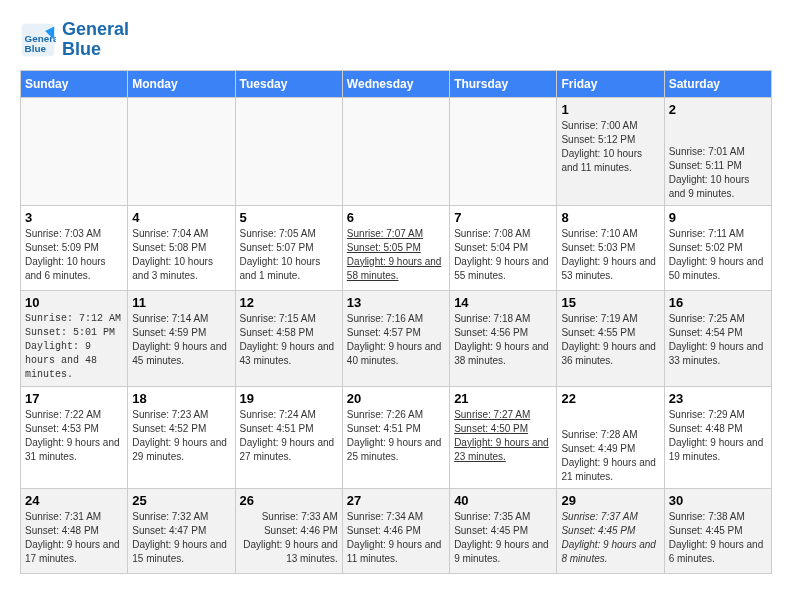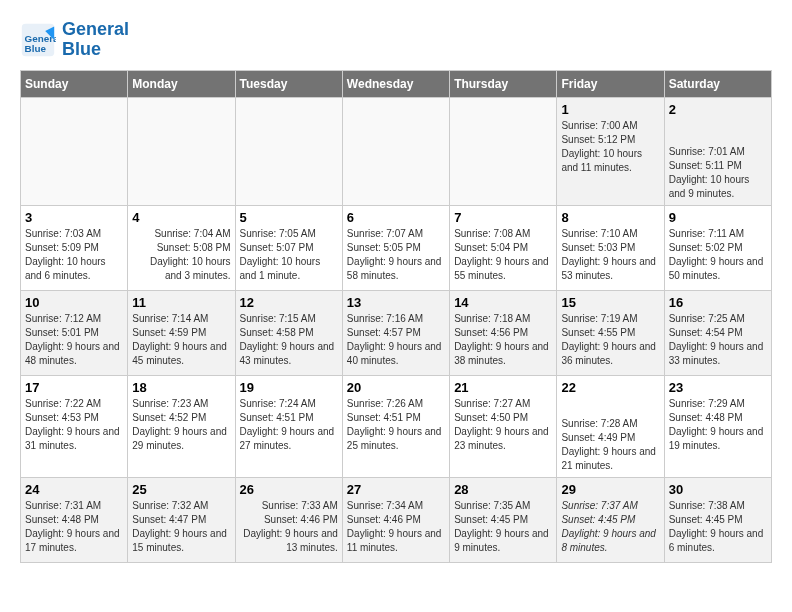--- a/index.html
+++ b/index.html
@@ -45,21 +45,21 @@
     .location-title {
       font-size: 16px;
       color: #555;
     }
     .calendar {
       width: 100%;
       border-collapse: collapse;
       font-size: 11px;
     }
     .calendar th {
-      background-color: #737373;
+      background-color: #3b82f6;
       color: #fff;
       padding: 6px 4px;
       text-align: left;
       border: 1px solid #ccc;
       font-size: 12px;
     }
     .calendar td {
       border: 1px solid #ccc;
       vertical-align: top;
       padding: 4px;
@@ -141,33 +141,33 @@
       </tr>
       <tr>
         <td>
           <div class="day-number">3</div>
           <div class="day-info" style="white-space: pre-line;">Sunrise: 7:03 AM
 Sunset: 5:09 PM
 Daylight: 10 hours and 6 minutes.</div>
         </td>
         <td>
           <div class="day-number">4</div>
-          <div class="day-info" style="white-space: pre-line; text-align: right;">Sunrise: 7:04 AM
+          <div class="day-info" style="white-space: pre-line;">Sunrise: 7:04 AM
 Sunset: 5:08 PM
 Daylight: 10 hours and 3 minutes.</div>
         </td>
         <td>
           <div class="day-number">5</div>
           <div class="day-info" style="white-space: pre-line;">Sunrise: 7:05 AM
 Sunset: 5:07 PM
 Daylight: 10 hours and 1 minute.</div>
         </td>
         <td>
           <div class="day-number">6</div>
-          <div class="day-info" style="white-space: pre-line;">Sunrise: 7:07 AM
+          <div class="day-info" style="white-space: pre-line; text-decoration: underline;">Sunrise: 7:07 AM
 Sunset: 5:05 PM
 Daylight: 9 hours and 58 minutes.</div>
         </td>
         <td>
           <div class="day-number">7</div>
           <div class="day-info" style="white-space: pre-line;">Sunrise: 7:08 AM
 Sunset: 5:04 PM
 Daylight: 9 hours and 55 minutes.</div>
         </td>
         <td>
@@ -179,21 +179,21 @@
         <td>
           <div class="day-number">9</div>
           <div class="day-info" style="white-space: pre-line;">Sunrise: 7:11 AM
 Sunset: 5:02 PM
 Daylight: 9 hours and 50 minutes.</div>
         </td>
       </tr>
       <tr>
         <td class="alt-row">
           <div class="day-number">10</div>
-          <div class="day-info" style="white-space: pre-line;">Sunrise: 7:12 AM
+          <div class="day-info" style="white-space: pre-line; font-family: Liberation Mono, monospace;">Sunrise: 7:12 AM
 Sunset: 5:01 PM
 Daylight: 9 hours and 48 minutes.</div>
         </td>
         <td class="alt-row">
           <div class="day-number">11</div>
           <div class="day-info" style="white-space: pre-line;">Sunrise: 7:14 AM
 Sunset: 4:59 PM
 Daylight: 9 hours and 45 minutes.</div>
         </td>
         <td class="alt-row">
@@ -247,21 +247,21 @@
 Daylight: 9 hours and 27 minutes.</div>
         </td>
         <td>
           <div class="day-number">20</div>
           <div class="day-info" style="white-space: pre-line;">Sunrise: 7:26 AM
 Sunset: 4:51 PM
 Daylight: 9 hours and 25 minutes.</div>
         </td>
         <td>
           <div class="day-number">21</div>
-          <div class="day-info" style="white-space: pre-line;">Sunrise: 7:27 AM
+          <div class="day-info" style="white-space: pre-line; text-decoration: underline;">Sunrise: 7:27 AM
 Sunset: 4:50 PM
 Daylight: 9 hours and 23 minutes.</div>
         </td>
         <td>
           <div class="day-number">22</div>
           <div class="day-info" style="white-space: pre-line; margin-top: 22px;">Sunrise: 7:28 AM
 Sunset: 4:49 PM
 Daylight: 9 hours and 21 minutes.</div>
         </td>
         <td>
@@ -290,21 +290,21 @@
 Sunset: 4:46 PM
 Daylight: 9 hours and 13 minutes.</div>
         </td>
         <td class="alt-row">
           <div class="day-number">27</div>
           <div class="day-info" style="white-space: pre-line;">Sunrise: 7:34 AM
 Sunset: 4:46 PM
 Daylight: 9 hours and 11 minutes.</div>
         </td>
         <td class="alt-row">
-          <div class="day-number">28</div>
+          <div class="day-number">40</div>
           <div class="day-info" style="white-space: pre-line;">Sunrise: 7:35 AM
 Sunset: 4:45 PM
 Daylight: 9 hours and 9 minutes.</div>
         </td>
         <td class="alt-row">
           <div class="day-number">29</div>
           <div class="day-info" style="white-space: pre-line; font-style: italic;">Sunrise: 7:37 AM
 Sunset: 4:45 PM
 Daylight: 9 hours and 8 minutes.</div>
         </td>

